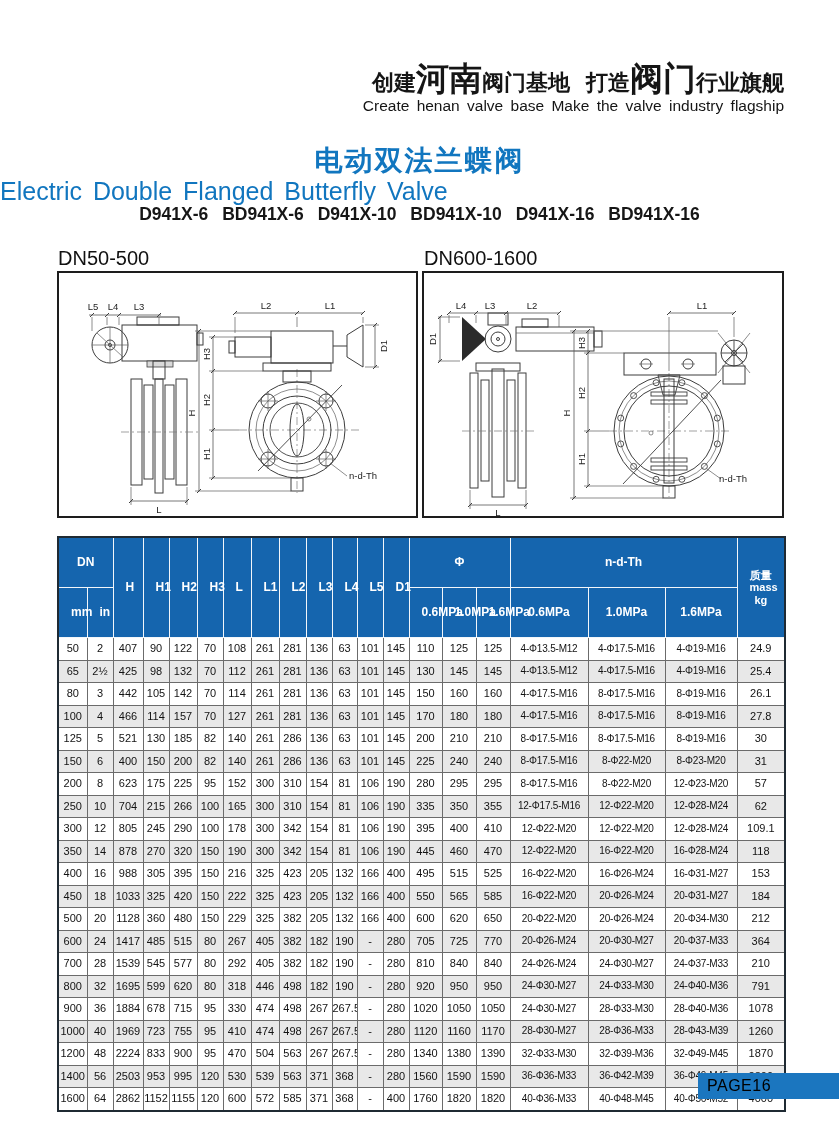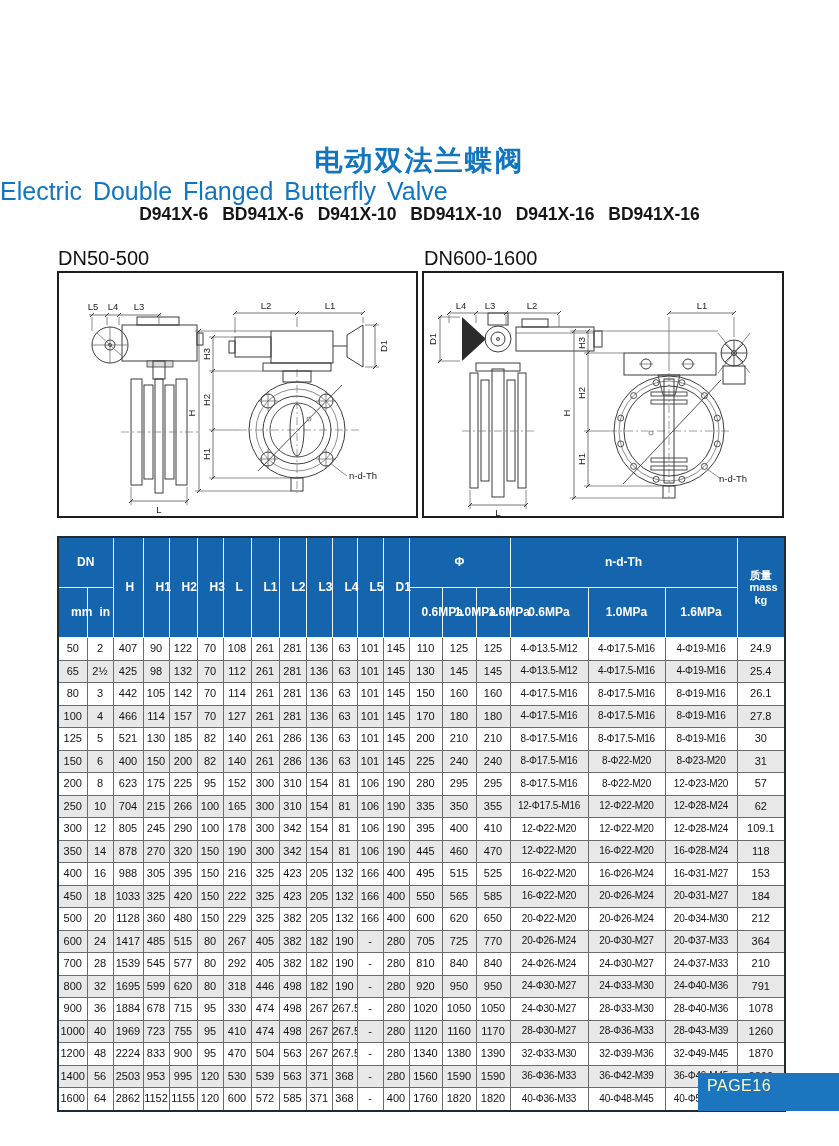--- a/index.html
+++ b/index.html
@@ -50,33 +50,37 @@
   .th-mpa-s{font-size:8.5px;font-weight:bold;}
   .th-mpa{font-size:10.5px;font-weight:bold;}
   .mass-th div{line-height:1.1;font-size:11px;}
   .spec-table td{border:1px solid #6b6b6b;text-align:center;font-size:11px;color:#121212;
                  padding:0;height:21.5px;line-height:1;background:#fff;white-space:nowrap;overflow:hidden;}
   .spec-table tr.alt td{background:var(--row_alt);}
   .spec-table td.ndth{font-size:10px;letter-spacing:-0.2px;}
 
   
   .footer-cert{position:absolute;top:1077px;right:151px;font-size:16px;color:#111;white-space:nowrap;}
-  .page-bar{position:absolute;left:698px;top:1073px;width:141px;height:38px;
-            background:var(--page_bar_blue);color:#fef9c3;font-size:16px;line-height:26px;
+  .page-bar{position:absolute;left:698px;top:1073px;width:141px;height:26px;
+            background:var(--page_bar_blue);color:#000000;font-size:16px;line-height:26px;
             padding-left:9px;box-sizing:border-box;letter-spacing:0.5px;}
   .watermark{position:absolute;right:9px;top:1161px;text-align:right;color:#979797;
              font-weight:bold;text-shadow:1px 1px 0 #e6e6e6;line-height:1.1;}
   .wm1{font-size:14px;}
   .wm2{font-size:11px;letter-spacing:1.5px;}
 </style>
 </head>
 <body>
 
 <div class="page">
 
+  <div class="slogan">
+    <div class="slogan-cn"><span class="s-sm">创建</span><span class="s-lg">河南</span><span class="s-sm">阀门基地</span><span class="s-sm s-gap">打造</span><span class="s-lg">阀门</span><span class="s-sm">行业旗舰</span></div>
+    <div class="slogan-en">Create henan valve base Make the valve industry flagship</div>
+  </div>
 
   <div class="title-cn">电动双法兰蝶阀</div>
   <div class="title-en">Electric Double Flanged Butterfly Valve</div>
   <div class="models">D941X-6 BD941X-6 D941X-10 BD941X-10 D941X-16 BD941X-16</div>
 
   <div class="draw-label dl-left">DN50-500</div>
   <div class="draw-label dl-right">DN600-1600</div>
 
   <div class="draw-box db-left">
     <svg width="357" height="243" viewBox="0 0 357 243">

